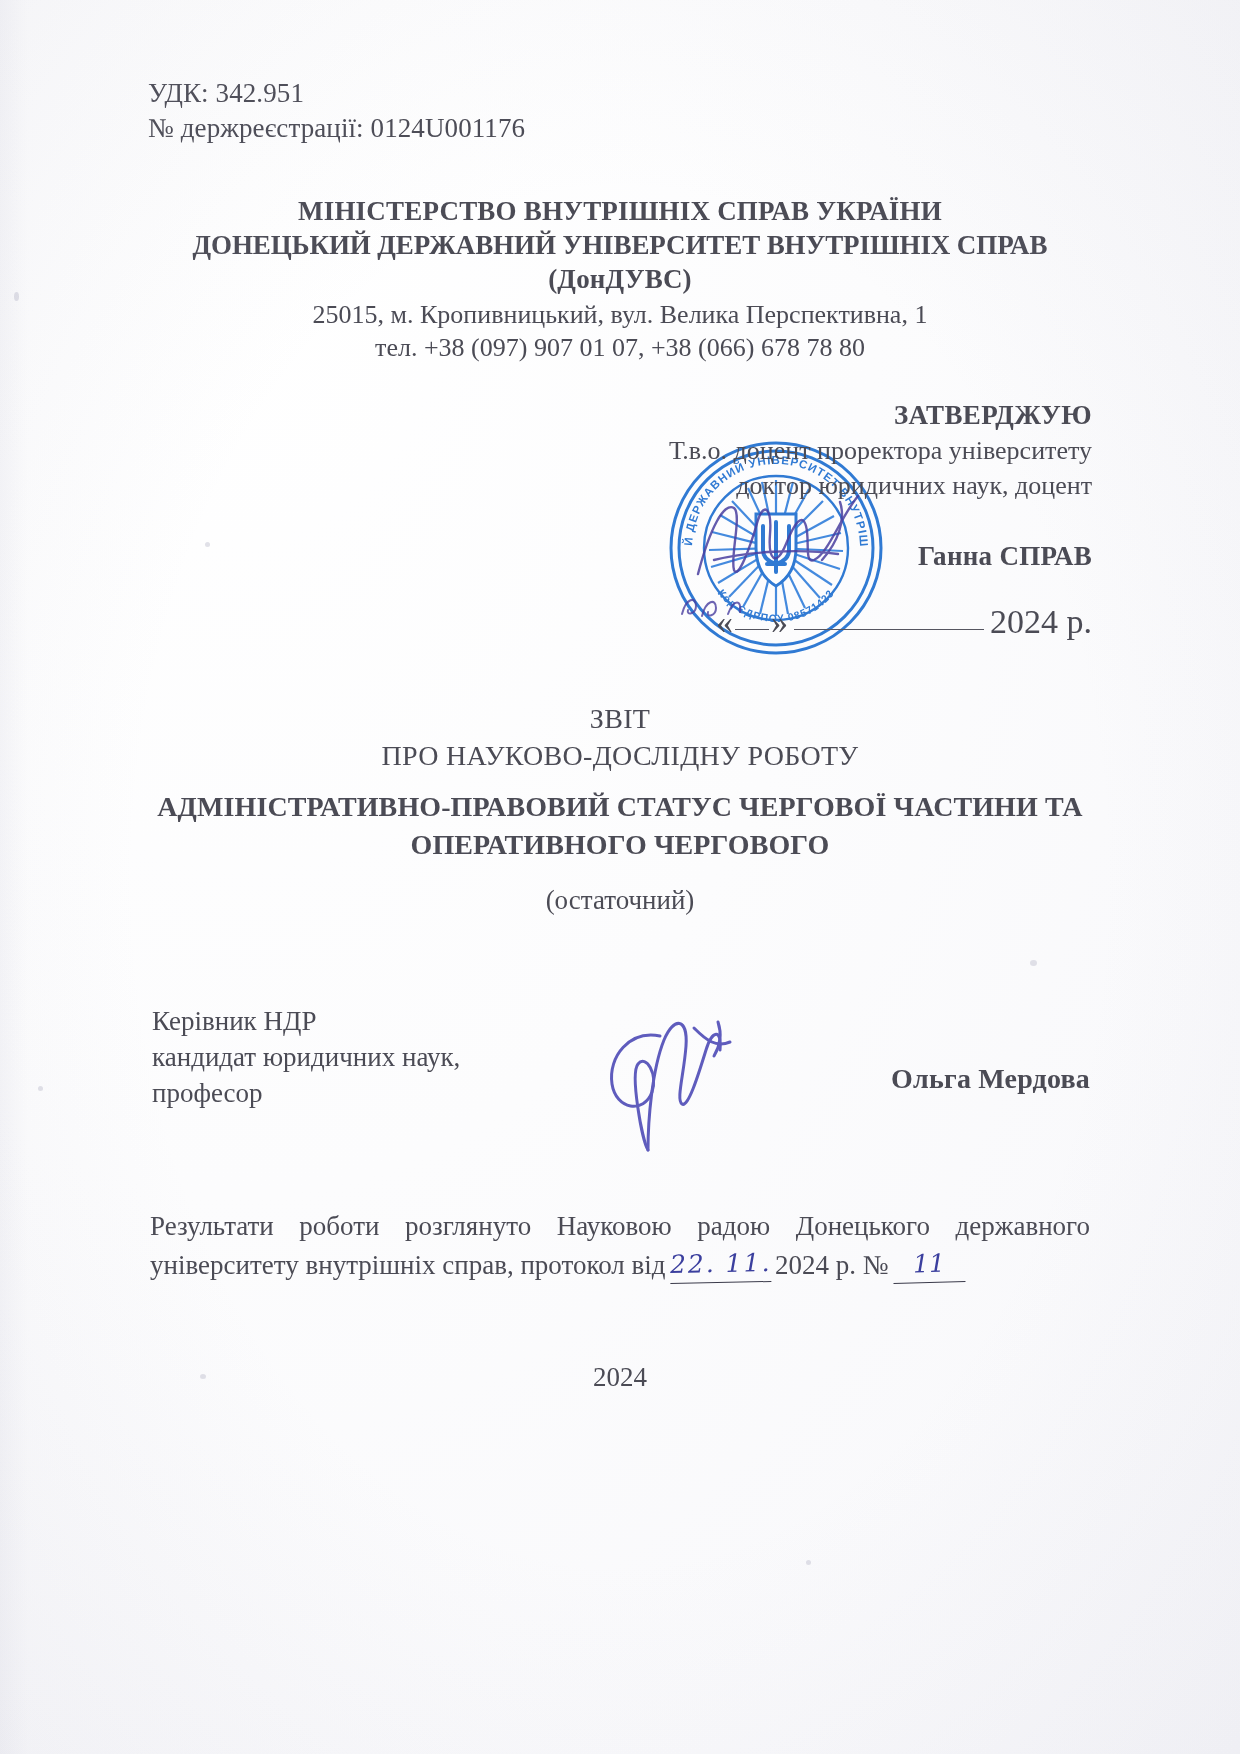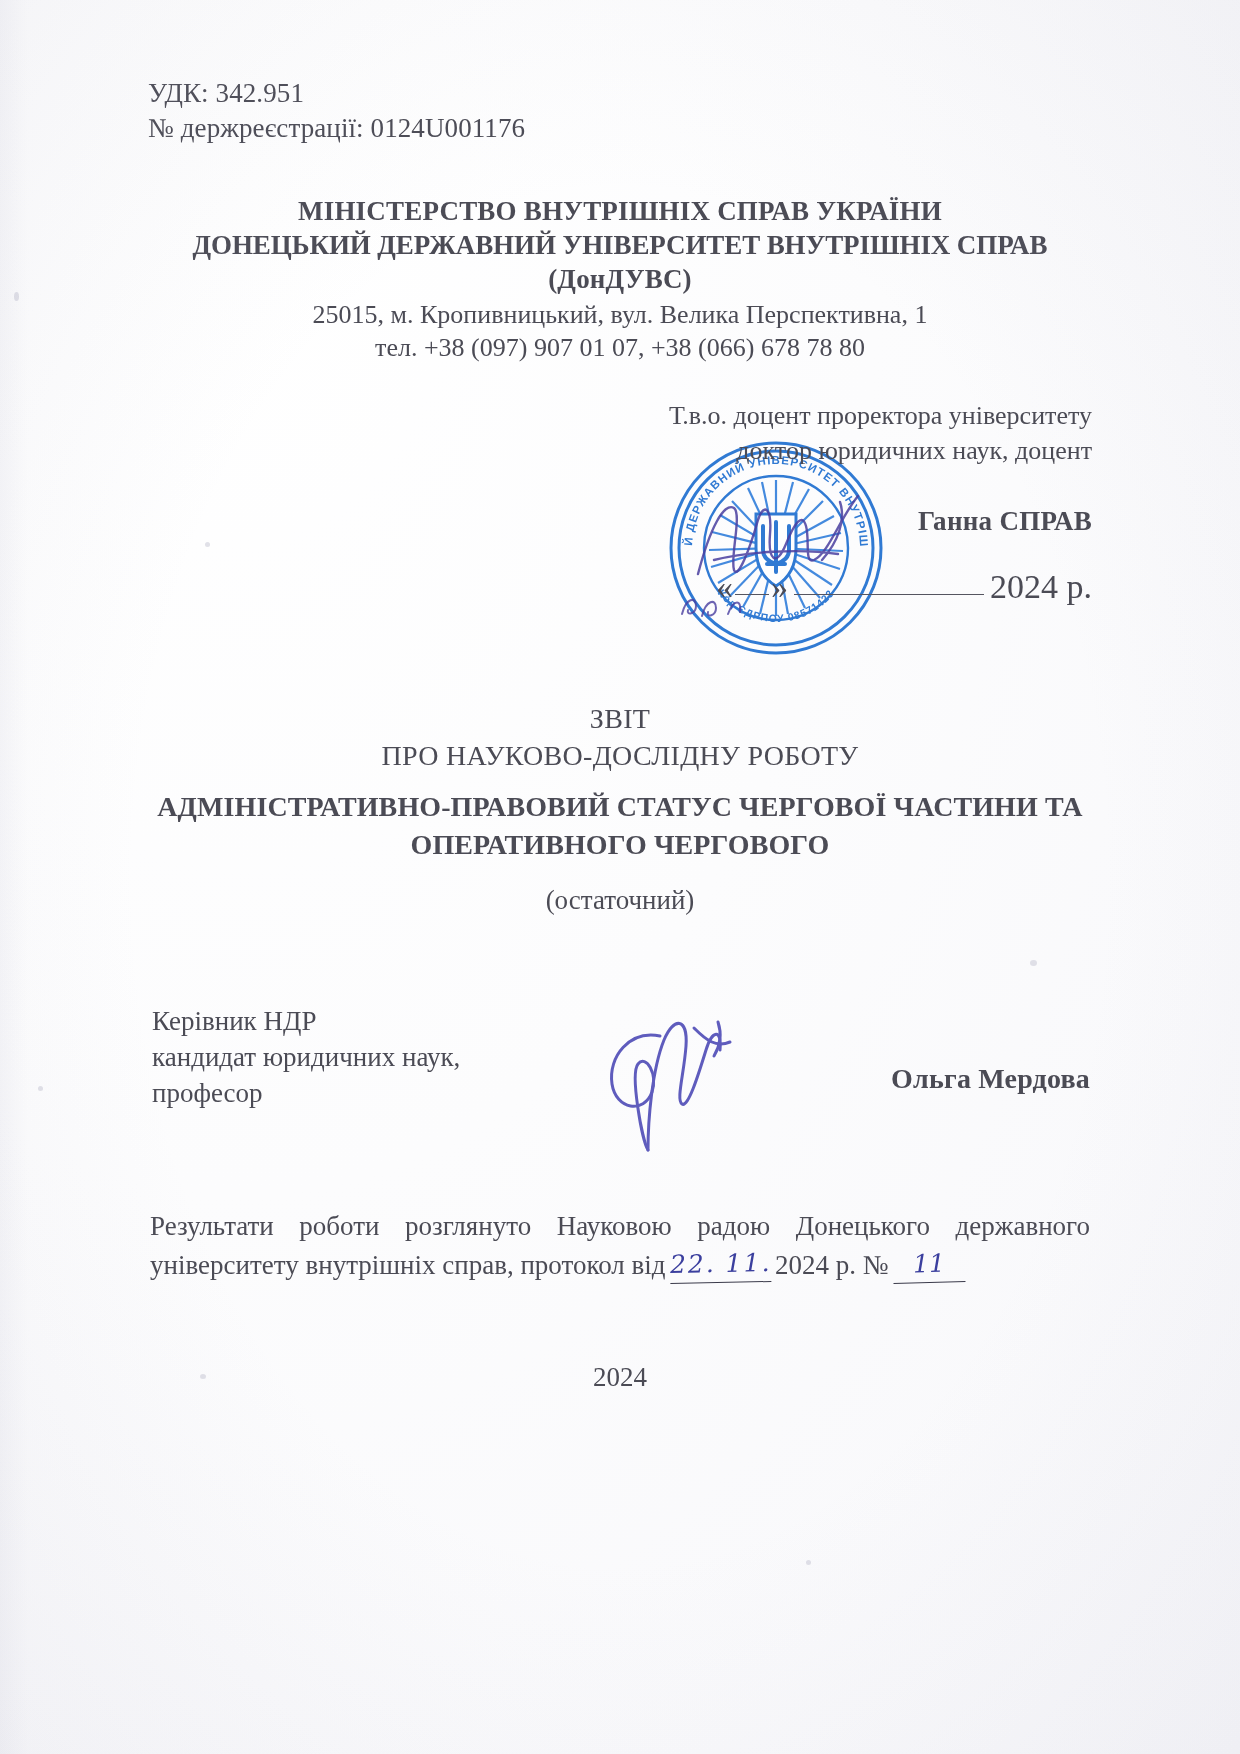--- a/index.html
+++ b/index.html
@@ -352,20 +352,21 @@
     <svg viewBox="0 0 130 50" xmlns="http://www.w3.org/2000/svg">
       <g fill="none" stroke="#4a3fa0" stroke-width="2" stroke-linecap="round" opacity=".8">
         <path d="M10,34 C14,18 24,16 24,26 C24,34 14,36 16,30"></path>
         <path d="M30,36 C34,20 44,18 44,28 C44,36 34,38 36,32"></path>
         <path d="M56,34 C62,18 70,20 68,32"></path>
       </g>
     </svg>
   </div>
 
   <div class="approve-block">
+    <div class="approve-title">ЗАТВЕРДЖУЮ</div>
     <div class="approve-role">Т.в.о. доцент проректора університету</div>
     <div class="approve-degree">доктор юридичних наук, доцент</div>
     <div class="approve-name">Ганна СПРАВ</div>
     <div class="approve-date">
       <span>«</span><span class="blank-rule-sm"></span><span>»</span><span class="blank-rule"></span><span>2024 р.</span>
     </div>
   </div>
 
   <div class="report-kind">
     <div class="report-kind-1">ЗВІТ</div>

